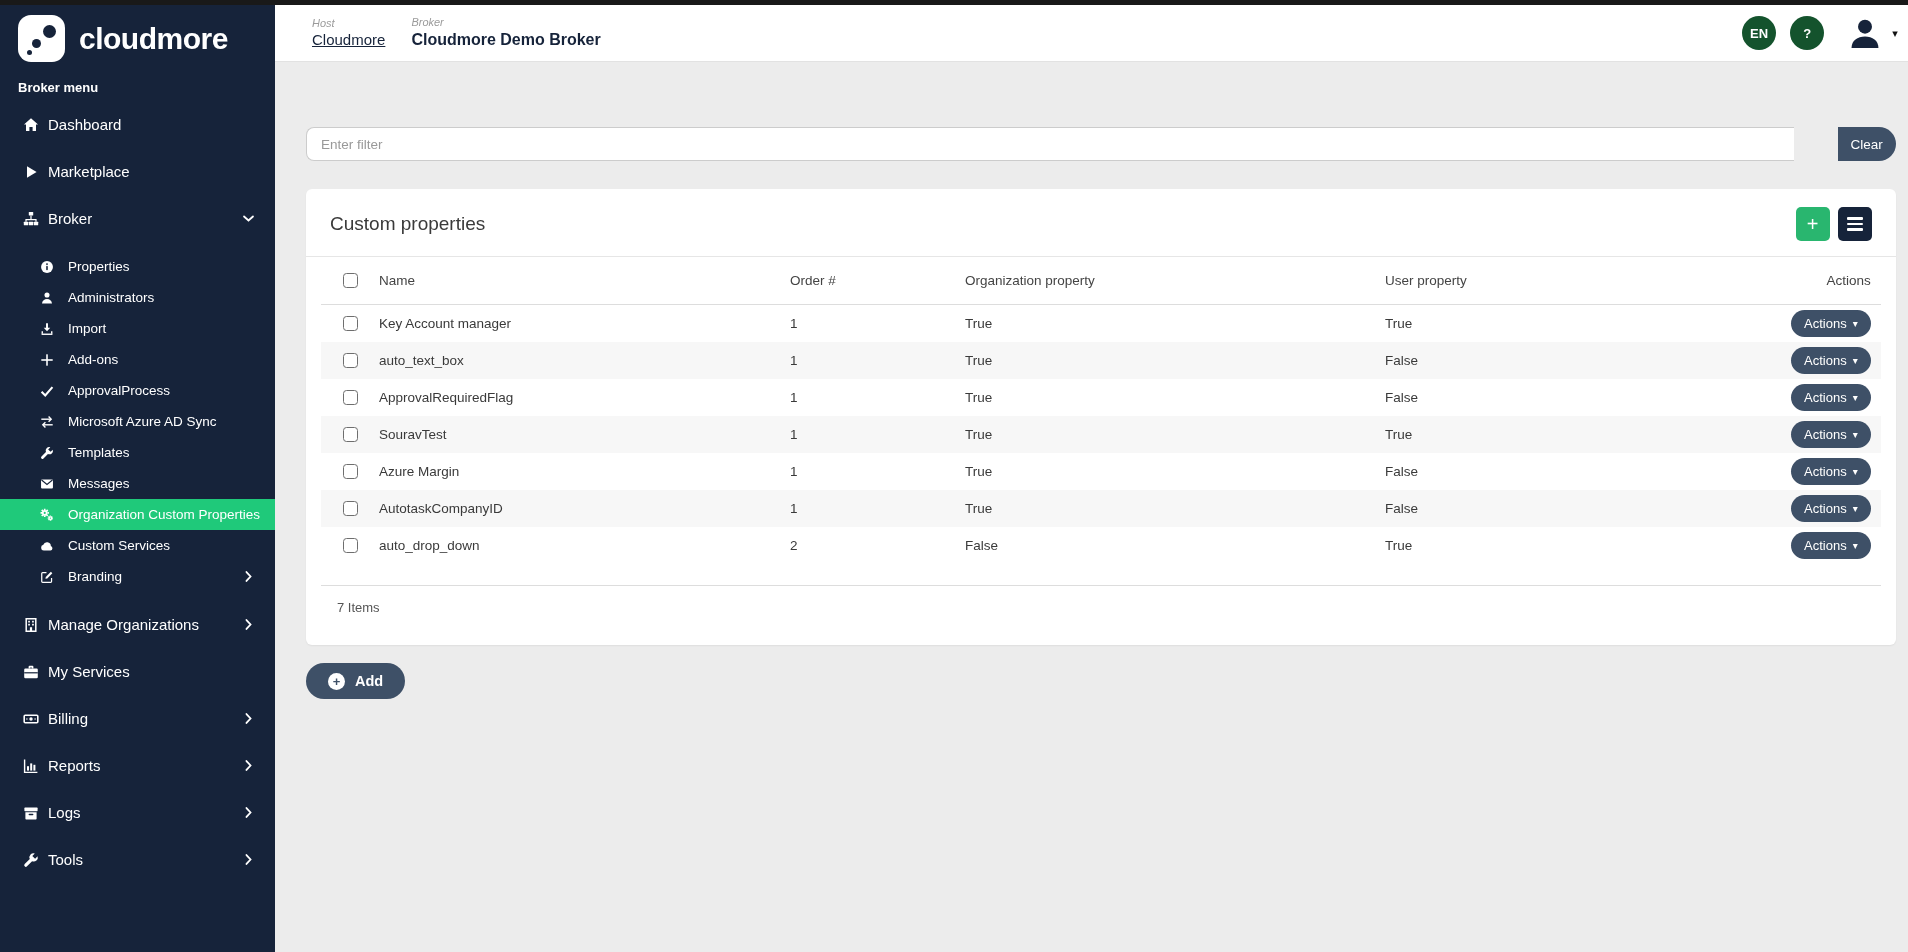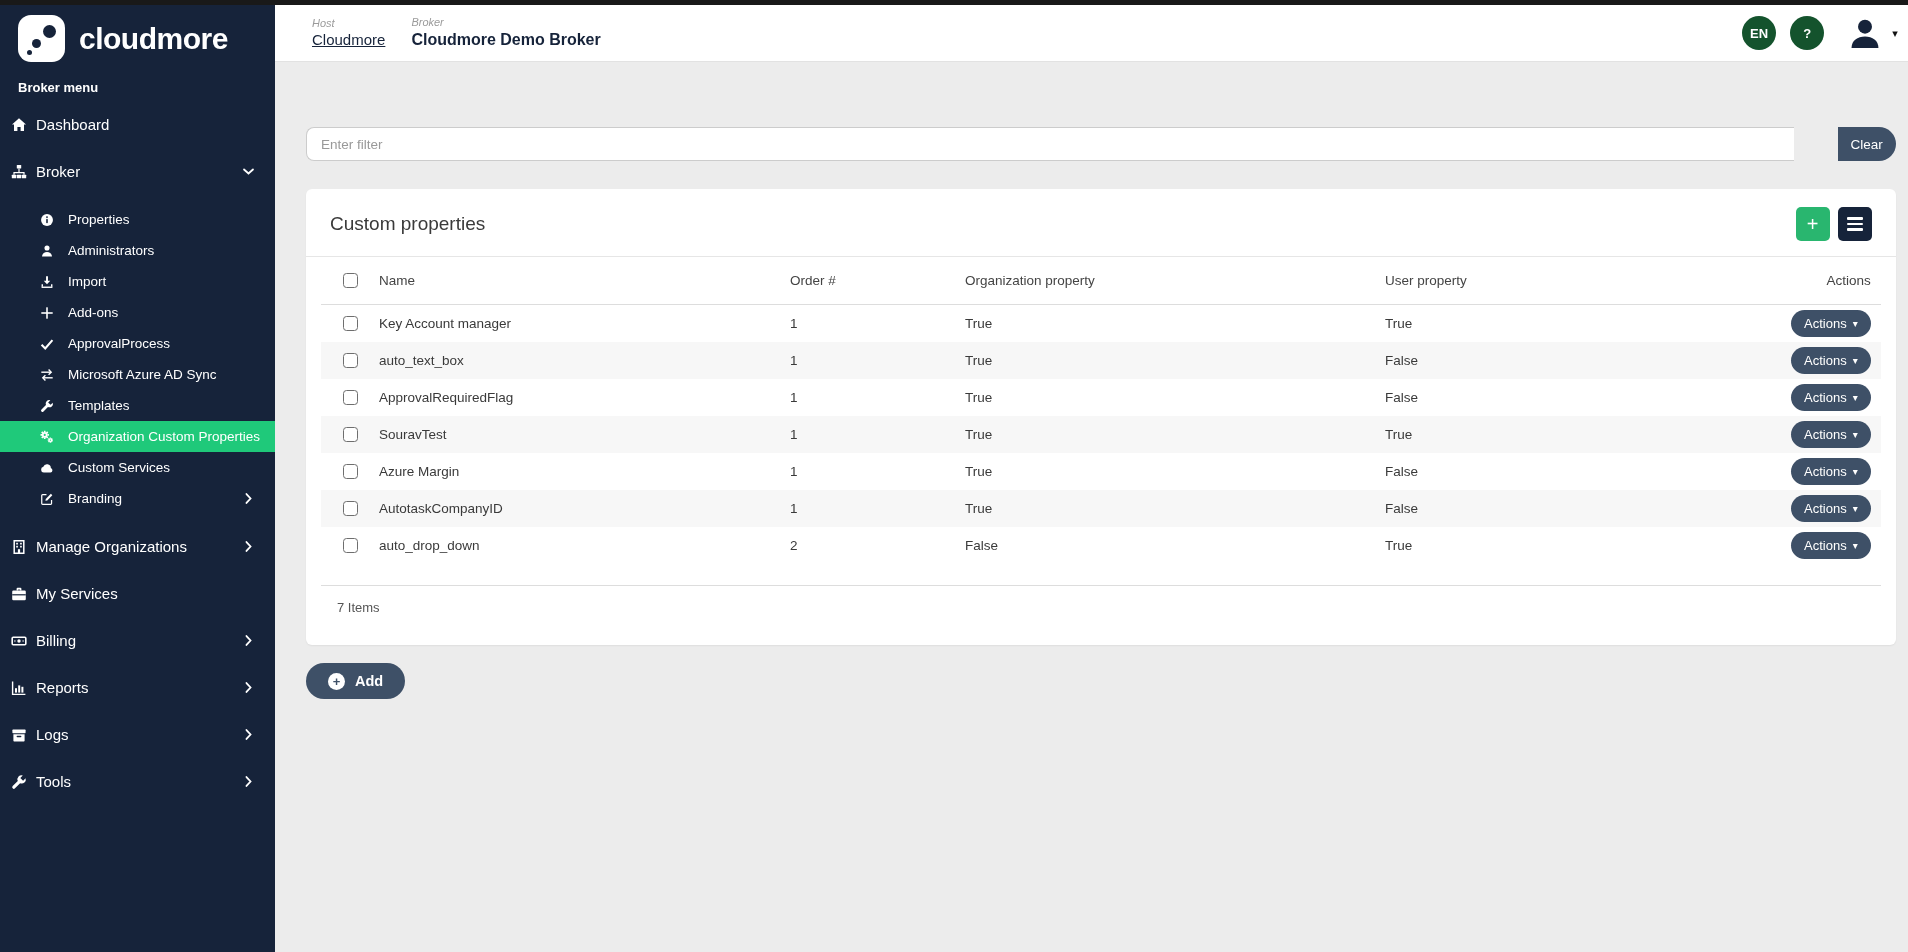--- a/index.html
+++ b/index.html
@@ -15,21 +15,21 @@
   .logo-box { width: 47px; height: 47px; background: #fff; border-radius: 13px; position: relative; flex-shrink: 0; }
   .logo-dot { position: absolute; background: #16233A; border-radius: 50%; }
   .dot-lg { width: 13px; height: 13px; left: 25px; top: 10px; }
   .dot-md { width: 9px; height: 9px; left: 14px; top: 24px; }
   .dot-sm { width: 5px; height: 5px; left: 9px; top: 35px; }
   .logo-text { font-size: 30px; font-weight: 700; letter-spacing: -0.5px; }
   .menu-label { font-size: 13px; font-weight: 700; margin: 18px 18px 6px; }
   .nav { flex: 1; }
   .nav-gap { height: 9px; }
   .nav-item { display: flex; align-items: center; cursor: pointer; }
-  .nav-item.top { height: 47px; font-size: 15px; padding-left: 6px; }
+  .nav-item.top { height: 47px; font-size: 15px; padding-left: 18px; }
   .nav-item.sub { height: 31px; font-size: 13.5px; padding-left: 34px; }
   .nav-item .icon { width: 26px; display: flex; justify-content: center; align-items: center; flex-shrink: 0; }
   .nav-item.top .label { margin-left: 4px; }
   .nav-item.sub .label { margin-left: 8px; }
   .nav-item.sub .icon svg { width: 14px; height: 14px; }
   .nav-item .chev { margin-left: auto; margin-right: 20px; display: flex; }
   .nav-item.active { background: #1FC97A; }
 
   
   .main { flex: 1; display: flex; flex-direction: column; }
@@ -109,20 +109,28 @@
           <span class="icon">
             <svg viewBox="0 0 16 16" width="16" height="16">
               <path fill="#fff" d="M8 1.2 15 7.4h-2v6.6h-3.4v-4H6.4v4H3V7.4H1z"></path>
             </svg>
           </span>
           <span class="label">Dashboard</span>
         </div>
         <div class="nav-item top">
           <span class="icon">
             <svg viewBox="0 0 16 16" width="16" height="16">
+              <path fill="#fff" d="M4 2.2 13.6 8 4 13.8z"></path>
+            </svg>
+          </span>
+          <span class="label">Marketplace</span>
+        </div>
+        <div class="nav-item top">
+          <span class="icon">
+            <svg viewBox="0 0 16 16" width="16" height="16">
               <g fill="#fff">
                 <rect x="5.8" y="1" width="4.4" height="3.4" rx=".5"></rect>
                 <rect x=".8" y="10.8" width="4.4" height="3.4" rx=".5"></rect>
                 <rect x="5.8" y="10.8" width="4.4" height="3.4" rx=".5"></rect>
                 <rect x="10.8" y="10.8" width="4.4" height="3.4" rx=".5"></rect>
               </g>
               <path stroke="#fff" stroke-width="1.2" fill="none" d="M8 4.4v4.4M3 10.8V8.6h10v2.2"></path>
             </svg>
           </span>
           <span class="label">Broker</span>
@@ -198,20 +206,29 @@
           </span>
           <span class="label">Microsoft Azure AD Sync</span>
         </div>
         <div class="nav-item sub">
           <span class="icon">
             <svg viewBox="0 0 16 16" width="16" height="16">
               <path fill="#fff" d="M14.6 4.2a4.1 4.1 0 0 1-5.5 5L4 14.3a1.6 1.6 0 0 1-2.3-2.3l5.1-5.1a4.1 4.1 0 0 1 5-5.5L9.3 3.9l2.8 2.8z"></path>
             </svg>
           </span>
           <span class="label">Templates</span>
+        </div>
+        <div class="nav-item sub">
+          <span class="icon">
+            <svg viewBox="0 0 16 16" width="16" height="16">
+              <rect x="1.2" y="2.8" width="13.6" height="10.4" rx="1.2" fill="#fff"></rect>
+              <path d="M1.8 3.4 8 8.6l6.2-5.2" stroke="#16233A" stroke-width="1.3" fill="none"></path>
+            </svg>
+          </span>
+          <span class="label">Messages</span>
         </div>
         <div class="nav-item sub active">
           <span class="icon">
             <svg viewBox="0 0 16 16" width="16" height="16">
               <g transform="translate(5.4,5.6)" stroke="#fff" fill="none">
                 <circle r="2.2" stroke-width="2"></circle>
                 <path stroke-width="1.9" d="M0-4.8V-3M0 3v1.8M-4.8 0H-3M3 0h1.8M-3.4-3.4l1.3 1.3M3.4 3.4 2.1 2.1M-3.4 3.4l1.3-1.3M3.4-3.4 2.1-2.1"></path>
               </g>
               <g transform="translate(11.8,11.6) scale(.62)" stroke="#fff" fill="none">
                 <circle r="2.2" stroke-width="2.4"></circle>

